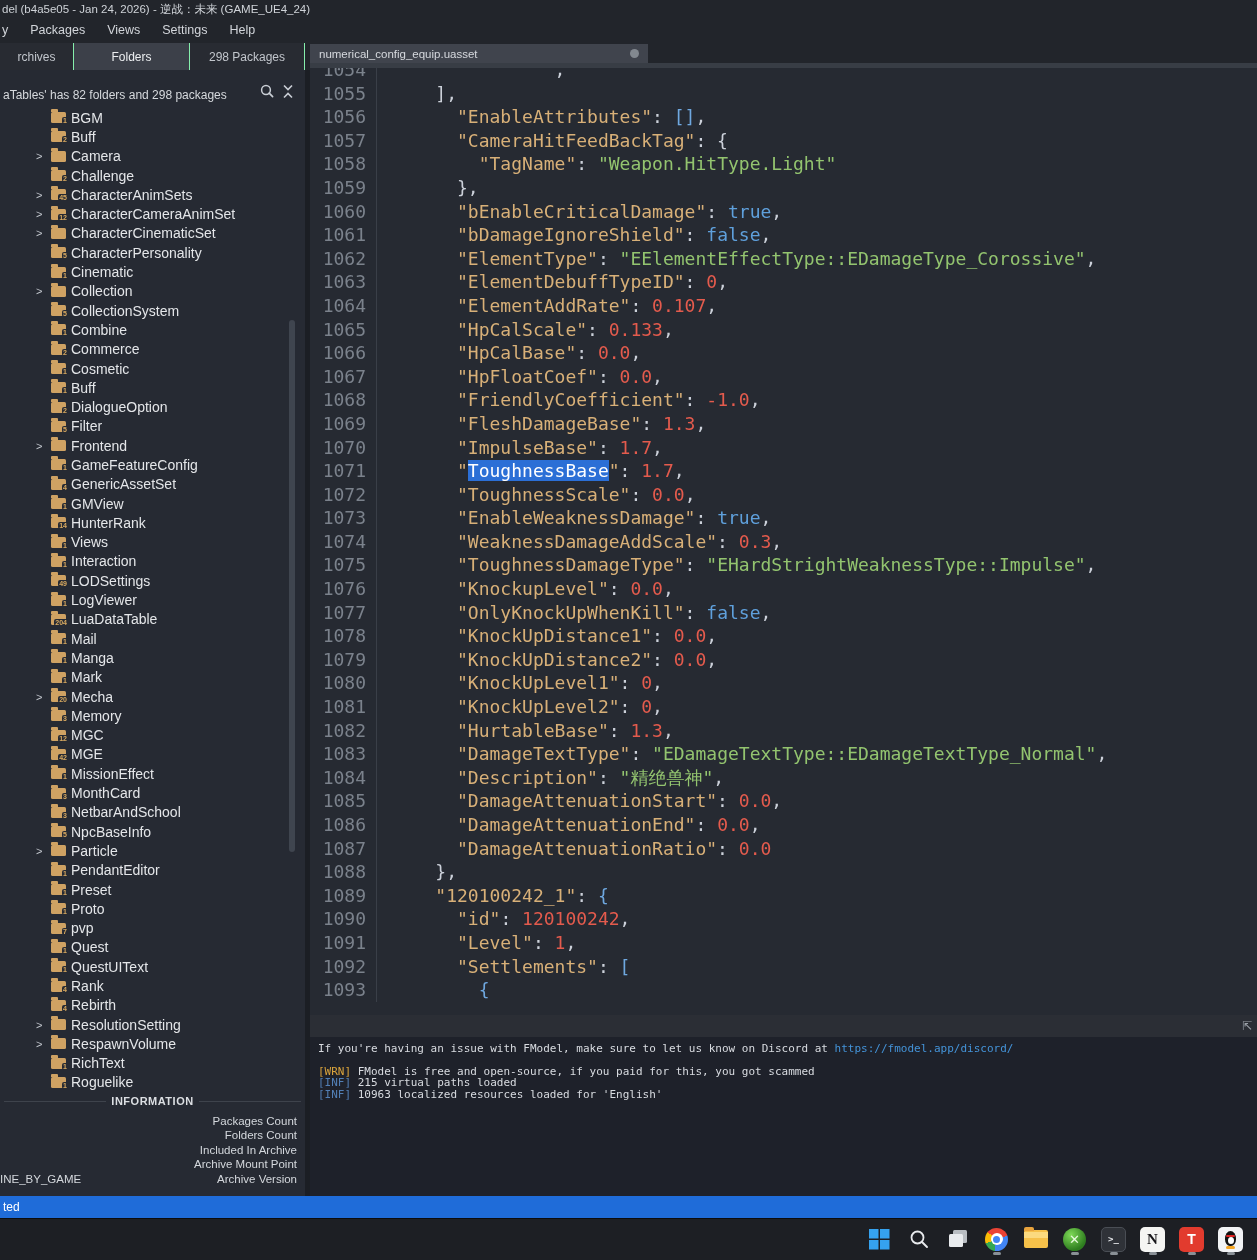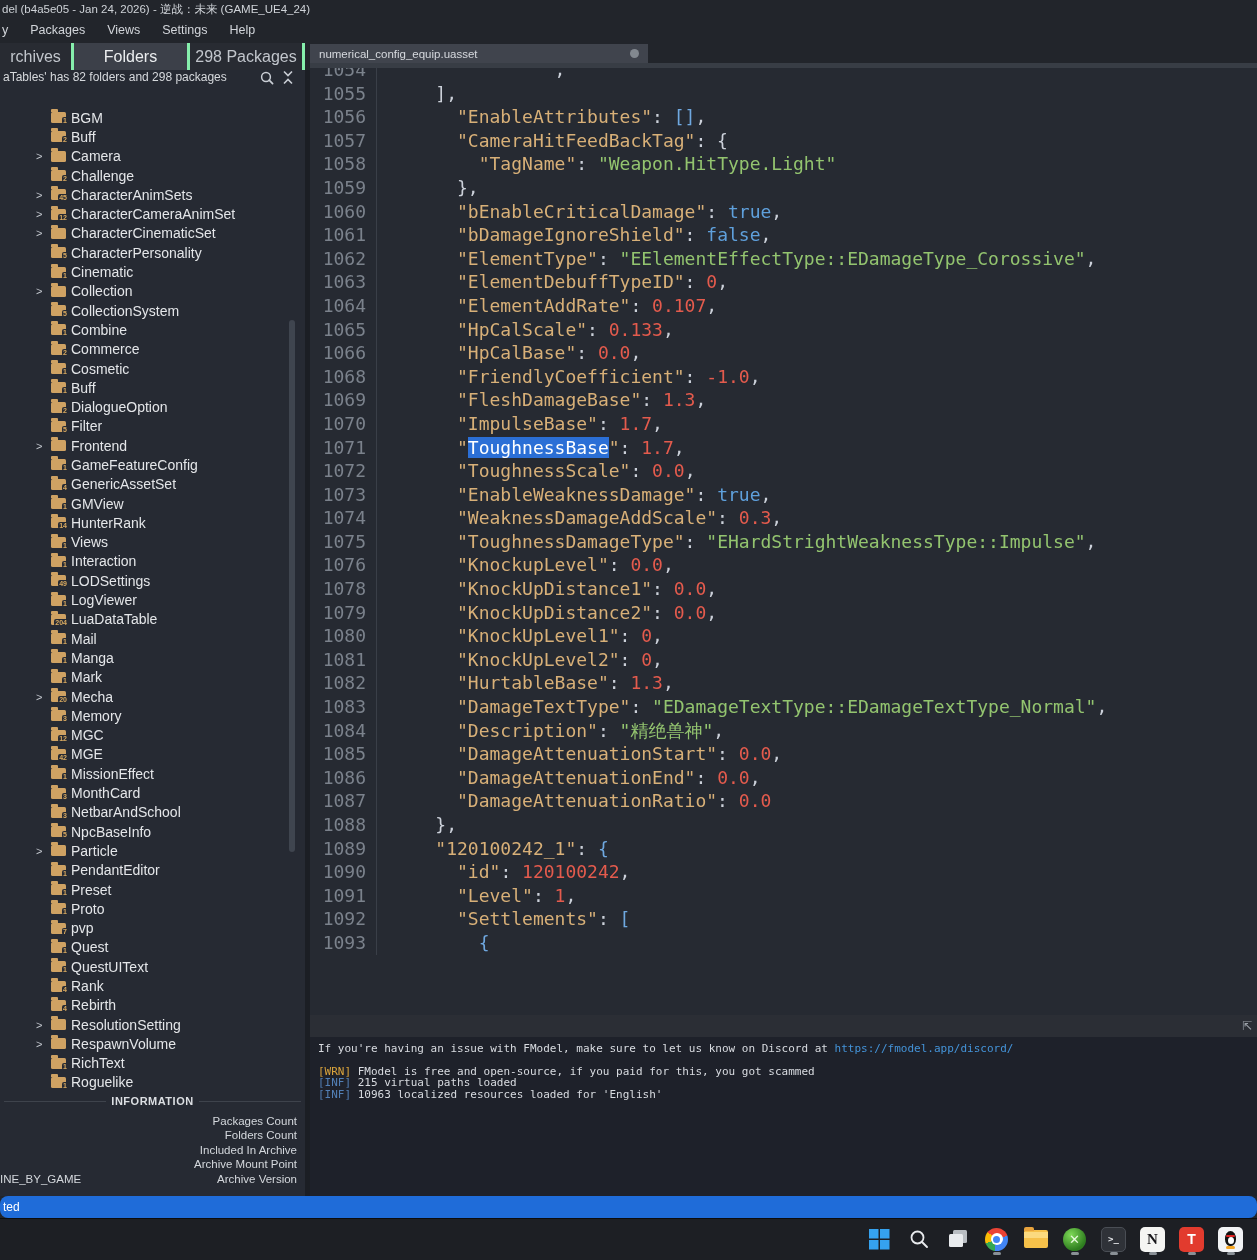--- a/index.html
+++ b/index.html
@@ -10,32 +10,32 @@
 
   
   #titlebar { left:0; top:0; width:1257px; height:18px; color:#cfd3d8; font-size:11.5px;
     line-height:18px; padding-left:2px; white-space:nowrap; }
   #menubar { left:0; top:18px; width:1257px; height:24px; display:flex; align-items:center; color:#d2d5da; font-size:12.5px; }
   .menu-item { padding:0 11px; }
   .menu-item:first-child { padding-left:2px; }
 
   
   #left-tabs { left:0; top:43px; width:305px; height:27px; display:flex; }
-  .ltab { height:27px; display:flex; align-items:center; justify-content:center; font-size:16px;
-    color:#c2c6cc; background:#282b32; border-right:3px solid #86efac; }
+  .ltab { height:27px; display:flex; align-items:center; justify-content:center; font-size:12px;
+    color:#c2c6cc; background:#282b32; border-right:1px solid #86efac; }
   .ltab.active { background:#3c4049; color:#eceef0; }
   
   #doc-tab { left:310px; top:44px; width:338px; height:19px; background:#40444d; color:#d6d9de;
     font-size:11.5px; display:flex; align-items:center; padding:0 9px; }
   #doc-tab .close-dot { margin-left:auto; width:9px; height:9px; border-radius:50%; background:#82888f; }
   #editor-topbar { left:310px; top:63px; width:947px; height:5px; background:#383d45; }
 
   
   #sidebar { left:0; top:70px; width:305px; height:1126px; background:#262a33; }
-  #sidebar-status { position:absolute; left:0; top:0; width:305px; height:32px; display:flex; align-items:flex-start;
+  #sidebar-status { position:absolute; left:0; top:0; width:305px; height:32px; display:flex; align-items:flex-end;
     color:#d6d9dd; font-size:12px; padding-left:3px; }
   #sidebar-status svg { flex:none; }
   #tree { position:absolute; left:0; top:38px; width:300px; height:985px; overflow:hidden; }
   .trow { height:19.3px; display:flex; align-items:center; position:relative; }
   .chev { position:absolute; left:36px; width:10px; color:#c4c9d0; font-size:11px; line-height:10px; }
   .ficon { position:absolute; left:51px; width:15px; height:11px; background:#cfa263; border-radius:1.5px; }
   .ficon::before { content:''; position:absolute; top:-3px; left:0; width:7px; height:3px;
     background:#cfa263; border-radius:1px 1px 0 0; }
   .fbadge { position:absolute; right:-2px; bottom:-1px; background:#262a33; color:#d8a960;
     font-size:7px; line-height:7px; padding:0 1px; border-radius:2px; font-weight:bold; }
@@ -71,21 +71,21 @@
   #log { left:310px; top:1037px; width:947px; height:159px; background:#1e212a;
     font-family:"DejaVu Sans Mono","Liberation Mono",monospace; font-size:11px; padding:6px 0 0 8px; }
   .logline { height:11.4px; line-height:11.4px; white-space:pre; color:#d8dbe0; }
   .lg-link { color:#4493d8;margin-top:44px; } .lg-wrn { color:#d9a33c; } .lg-inf { color:#527fb5; }
 
   
   #seam { left:305px; top:70px; width:5px; height:1126px; background:#1b1e24; }
 
   
   #bluebar { left:0; top:1196px; width:1257px; height:22px; background:#1f6cd9; color:#fff;
-    font-size:12px; line-height:22px; padding-left:3px;border-radius:8px; }
+    font-size:12px; line-height:22px; padding-left:3px; }
 
   
   #taskbar { left:0; top:1218px; width:1257px; height:42px; background:#1d1f24; border-top:1px solid #0c0d0f; }
   #task-icons { position:absolute; left:866px; top:3px; display:flex; gap:12px; }
   .ticon { width:27px; height:34px; position:relative; display:flex; align-items:center; justify-content:center; }
   .ticon .runbar { position:absolute; bottom:1px; left:50%; transform:translateX(-50%);
     width:8px; height:3px; border-radius:2px; background:#8a9096; }
   .ic-box { width:25px; height:25px; border-radius:5px; position:relative; display:flex;
     align-items:center; justify-content:center; }
   
@@ -488,29 +488,31 @@
         <div class="cline"><span class="lno">1057</span><span class="lsep"></span><span class="ltxt"><span class="tk">      "CameraHitFeedBackTag"</span><span class="tp">: {</span></span></div>
         <div class="cline"><span class="lno">1058</span><span class="lsep"></span><span class="ltxt"><span class="tk">        "TagName"</span><span class="tp">: </span><span class="ts">"Weapon.HitType.Light"</span></span></div>
         <div class="cline"><span class="lno">1059</span><span class="lsep"></span><span class="ltxt"><span class="tp">      },</span></span></div>
         <div class="cline"><span class="lno">1060</span><span class="lsep"></span><span class="ltxt"><span class="tk">      "bEnableCriticalDamage"</span><span class="tp">: </span><span class="tb">true</span><span class="tp">,</span></span></div>
         <div class="cline"><span class="lno">1061</span><span class="lsep"></span><span class="ltxt"><span class="tk">      "bDamageIgnoreShield"</span><span class="tp">: </span><span class="tb">false</span><span class="tp">,</span></span></div>
         <div class="cline"><span class="lno">1062</span><span class="lsep"></span><span class="ltxt"><span class="tk">      "ElementType"</span><span class="tp">: </span><span class="ts">"EElementEffectType::EDamageType_Corossive"</span><span class="tp">,</span></span></div>
         <div class="cline"><span class="lno">1063</span><span class="lsep"></span><span class="ltxt"><span class="tk">      "ElementDebuffTypeID"</span><span class="tp">: </span><span class="tn">0</span><span class="tp">,</span></span></div>
         <div class="cline"><span class="lno">1064</span><span class="lsep"></span><span class="ltxt"><span class="tk">      "ElementAddRate"</span><span class="tp">: </span><span class="tn">0.107</span><span class="tp">,</span></span></div>
         <div class="cline"><span class="lno">1065</span><span class="lsep"></span><span class="ltxt"><span class="tk">      "HpCalScale"</span><span class="tp">: </span><span class="tn">0.133</span><span class="tp">,</span></span></div>
         <div class="cline"><span class="lno">1066</span><span class="lsep"></span><span class="ltxt"><span class="tk">      "HpCalBase"</span><span class="tp">: </span><span class="tn">0.0</span><span class="tp">,</span></span></div>
+        <div class="cline"><span class="lno">1067</span><span class="lsep"></span><span class="ltxt"><span class="tk">      "HpFloatCoef"</span><span class="tp">: </span><span class="tn">0.0</span><span class="tp">,</span></span></div>
         <div class="cline"><span class="lno">1068</span><span class="lsep"></span><span class="ltxt"><span class="tk">      "FriendlyCoefficient"</span><span class="tp">: </span><span class="tn">-1.0</span><span class="tp">,</span></span></div>
         <div class="cline"><span class="lno">1069</span><span class="lsep"></span><span class="ltxt"><span class="tk">      "FleshDamageBase"</span><span class="tp">: </span><span class="tn">1.3</span><span class="tp">,</span></span></div>
         <div class="cline"><span class="lno">1070</span><span class="lsep"></span><span class="ltxt"><span class="tk">      "ImpulseBase"</span><span class="tp">: </span><span class="tn">1.7</span><span class="tp">,</span></span></div>
         <div class="cline"><span class="lno">1071</span><span class="lsep"></span><span class="ltxt"><span class="tk">      "</span><span class="thl">ToughnessBase</span><span class="tk">"</span><span class="tp">: </span><span class="tn">1.7</span><span class="tp">,</span></span></div>
         <div class="cline"><span class="lno">1072</span><span class="lsep"></span><span class="ltxt"><span class="tk">      "ToughnessScale"</span><span class="tp">: </span><span class="tn">0.0</span><span class="tp">,</span></span></div>
         <div class="cline"><span class="lno">1073</span><span class="lsep"></span><span class="ltxt"><span class="tk">      "EnableWeaknessDamage"</span><span class="tp">: </span><span class="tb">true</span><span class="tp">,</span></span></div>
         <div class="cline"><span class="lno">1074</span><span class="lsep"></span><span class="ltxt"><span class="tk">      "WeaknessDamageAddScale"</span><span class="tp">: </span><span class="tn">0.3</span><span class="tp">,</span></span></div>
         <div class="cline"><span class="lno">1075</span><span class="lsep"></span><span class="ltxt"><span class="tk">      "ToughnessDamageType"</span><span class="tp">: </span><span class="ts">"EHardStrightWeaknessType::Impulse"</span><span class="tp">,</span></span></div>
         <div class="cline"><span class="lno">1076</span><span class="lsep"></span><span class="ltxt"><span class="tk">      "KnockupLevel"</span><span class="tp">: </span><span class="tn">0.0</span><span class="tp">,</span></span></div>
+        <div class="cline"><span class="lno">1077</span><span class="lsep"></span><span class="ltxt"><span class="tk">      "OnlyKnockUpWhenKill"</span><span class="tp">: </span><span class="tb">false</span><span class="tp">,</span></span></div>
         <div class="cline"><span class="lno">1078</span><span class="lsep"></span><span class="ltxt"><span class="tk">      "KnockUpDistance1"</span><span class="tp">: </span><span class="tn">0.0</span><span class="tp">,</span></span></div>
         <div class="cline"><span class="lno">1079</span><span class="lsep"></span><span class="ltxt"><span class="tk">      "KnockUpDistance2"</span><span class="tp">: </span><span class="tn">0.0</span><span class="tp">,</span></span></div>
         <div class="cline"><span class="lno">1080</span><span class="lsep"></span><span class="ltxt"><span class="tk">      "KnockUpLevel1"</span><span class="tp">: </span><span class="tn">0</span><span class="tp">,</span></span></div>
         <div class="cline"><span class="lno">1081</span><span class="lsep"></span><span class="ltxt"><span class="tk">      "KnockUpLevel2"</span><span class="tp">: </span><span class="tn">0</span><span class="tp">,</span></span></div>
         <div class="cline"><span class="lno">1082</span><span class="lsep"></span><span class="ltxt"><span class="tk">      "HurtableBase"</span><span class="tp">: </span><span class="tn">1.3</span><span class="tp">,</span></span></div>
         <div class="cline"><span class="lno">1083</span><span class="lsep"></span><span class="ltxt"><span class="tk">      "DamageTextType"</span><span class="tp">: </span><span class="ts">"EDamageTextType::EDamageTextType_Normal"</span><span class="tp">,</span></span></div>
         <div class="cline"><span class="lno">1084</span><span class="lsep"></span><span class="ltxt"><span class="tk">      "Description"</span><span class="tp">: </span><span class="ts">"精绝兽神"</span><span class="tp">,</span></span></div>
         <div class="cline"><span class="lno">1085</span><span class="lsep"></span><span class="ltxt"><span class="tk">      "DamageAttenuationStart"</span><span class="tp">: </span><span class="tn">0.0</span><span class="tp">,</span></span></div>
         <div class="cline"><span class="lno">1086</span><span class="lsep"></span><span class="ltxt"><span class="tk">      "DamageAttenuationEnd"</span><span class="tp">: </span><span class="tn">0.0</span><span class="tp">,</span></span></div>
         <div class="cline"><span class="lno">1087</span><span class="lsep"></span><span class="ltxt"><span class="tk">      "DamageAttenuationRatio"</span><span class="tp">: </span><span class="tn">0.0</span></span></div>

